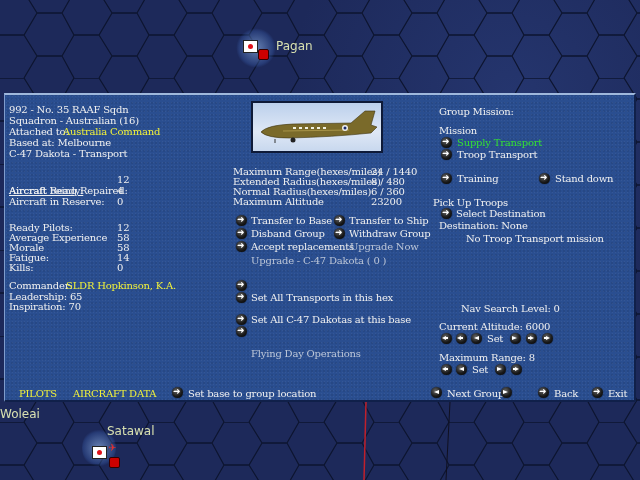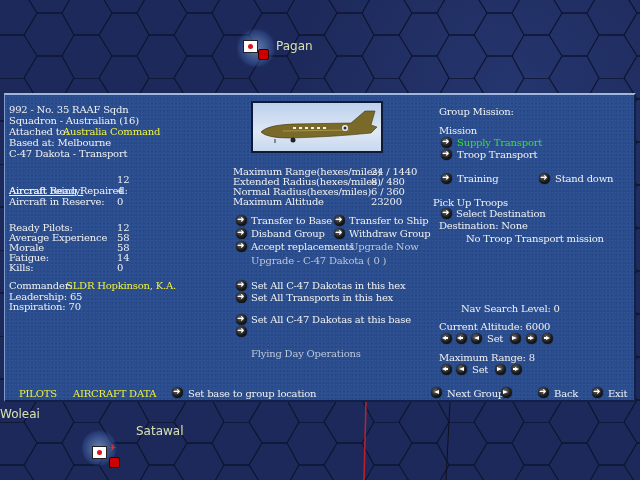--- a/index.html
+++ b/index.html
@@ -96,21 +96,21 @@
   </svg>
 
   <div class="island" style="left:236px;top:28px;width:40px;height:40px;"></div>
   <div class="flag" style="left:243px;top:40px;"></div>
   <div class="base-marker" style="left:258px;top:49px;"></div>
   <div class="map-label" style="left:276px;top:39px;">Pagan</div>
 
   <div class="map-label" style="left:0px;top:407px;">Woleai</div>
 
   <div class="island" style="left:82px;top:428px;width:34px;height:40px;"></div>
-  <div class="map-label" style="left:107px;top:424px;margin-left:29px;">Satawal</div>
+  <div class="map-label" style="left:107px;top:424px;">Satawal</div>
   <div class="flag" style="left:92px;top:446px;"></div>
   <div class="base-marker" style="left:109px;top:457px;"></div>
   <div style="position:absolute;left:108px;top:442px;color:#e03030;font-size:10px;font-family:'DejaVu Sans',sans-serif;">✈</div>
 </div>
 
 <div class="panel">
 
   <div class="txt" style="left:4px;top:9px;">992 - No. 35 RAAF Sqdn</div>
   <div class="txt" style="left:4px;top:20px;">Squadron - Australian (16)</div>
   <div class="txt" style="left:4px;top:31px;">Attached to:</div>
@@ -178,21 +178,20 @@
   <div class="txt" style="left:246px;top:133px;">Disband Group</div>
   <div class="btn arrow" style="left:329px;top:133px;"></div>
   <div class="txt" style="left:344px;top:133px;">Withdraw Group</div>
 
   <div class="btn arrow" style="left:231px;top:146px;"></div>
   <div class="txt" style="left:246px;top:146px;">Accept replacements</div>
   <div class="txt dim" style="left:345px;top:146px;">Upgrade Now</div>
   <div class="txt dim" style="left:246px;top:160px;">Upgrade - C-47 Dakota  ( 0 )</div>
 
   <div class="btn arrow" style="left:231px;top:185px;"></div>
-  <div class="txt" style="left:246px;top:185px;">Set All C-47 Dakotas in this hex</div>
   <div class="btn arrow" style="left:231px;top:197px;"></div>
   <div class="txt" style="left:246px;top:197px;">Set All Transports in this hex</div>
 
   <div class="btn arrow" style="left:231px;top:219px;"></div>
   <div class="txt" style="left:246px;top:219px;">Set All C-47 Dakotas at this base</div>
   <div class="btn arrow" style="left:231px;top:231px;"></div>
 
   <div class="txt dim" style="left:246px;top:253px;">Flying Day Operations</div>
 
   <div class="txt" style="left:434px;top:11px;">Group Mission:</div>

